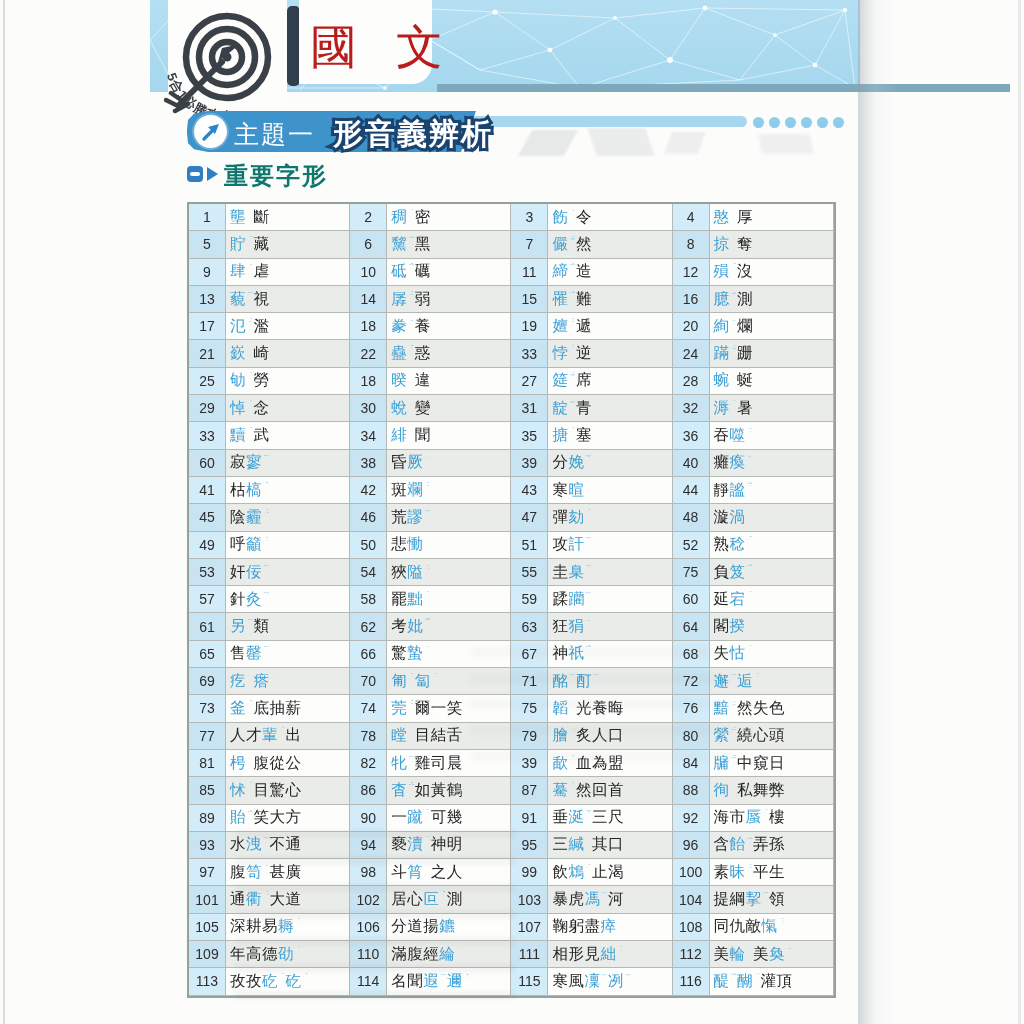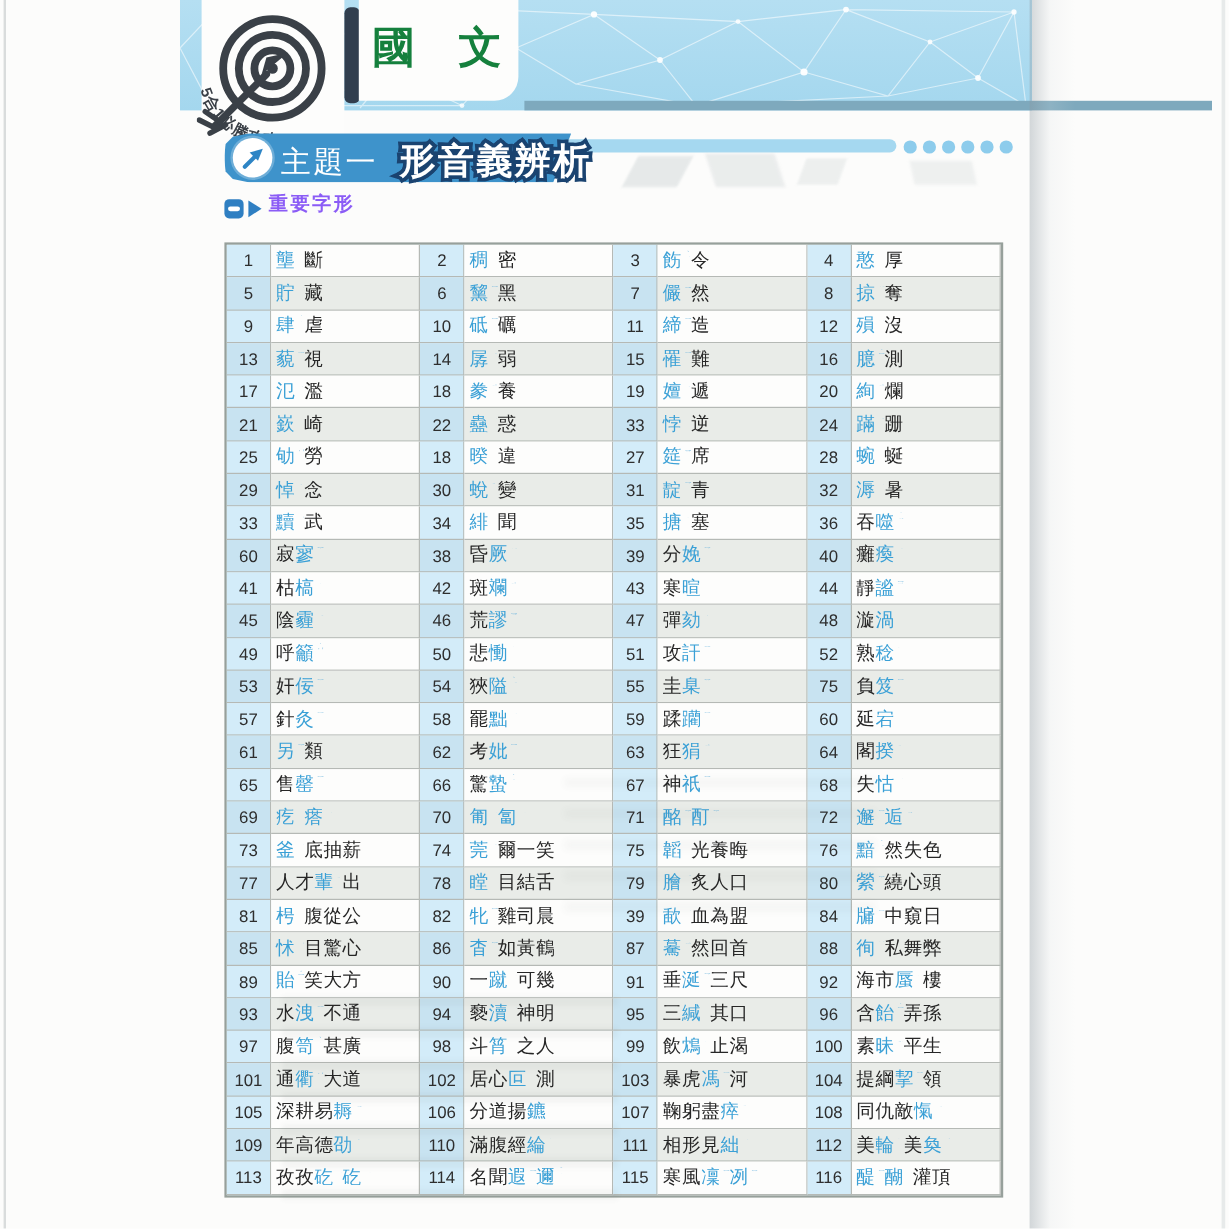--- a/index.html
+++ b/index.html
@@ -12,22 +12,22 @@
 
   
   .band{position:absolute;left:150px;top:0;width:710px;height:92px;
         background:linear-gradient(180deg,#b5dff2,#a4d7ee);}
   .band svg{position:absolute;left:0;top:0;}
   .band-strip{position:absolute;left:287px;top:84px;width:573px;height:8px;background:#7ea9bd;}
   .logo-panel{position:absolute;left:168px;top:0;width:119px;height:112px;background:#fdfdfc;}
   .navy-bar{position:absolute;left:287px;top:6px;width:13px;height:80px;border-radius:5px;background:#313e4e;}
   .title-tab{position:absolute;left:299px;top:0;width:133px;height:84px;background:#fdfdfc;
              border-bottom-right-radius:20px;}
-  .page-title{position:absolute;left:310px;top:16px;font-size:36px;font-weight:bold;
-              color:#15803d;letter-spacing:13px;white-space:nowrap;}
+  .page-title{position:absolute;left:310px;top:16px;font-size:47px;font-weight:normal;
+              color:#b91c1c;letter-spacing:13px;white-space:nowrap;}
   .dart{position:absolute;left:164px;top:0px;}
 
   
   .topic-pill{position:absolute;left:187px;top:111px;width:289px;height:41px;background:#3e93cb;
       clip-path:polygon(21px 0,100% 0,calc(100% - 15px) 100%,21px 100%,7px 93%,1px 78%,0 55%,0 45%,1px 22%,7px 7%);}
   .topic-circle{position:absolute;left:194px;top:115px;width:33px;height:33px;border-radius:50%;
       background:#ffffff;box-shadow:0 0 0 2px rgba(255,255,255,.25);}
   .topic-circle svg{position:absolute;left:0;top:0;}
   .topic-label{position:absolute;left:234px;top:118px;font-size:25px;font-weight:normal;color:#ffffff;letter-spacing:2px;}
   .topic-title{position:absolute;left:333px;top:114px;font-size:30px;font-weight:bold;letter-spacing:2px;white-space:nowrap;}
@@ -37,21 +37,21 @@
   .topic-thinbar{position:absolute;left:473px;top:116px;width:274px;height:11px;background:#a5d8f0;
       border-radius:0 6px 6px 0;}
   .dots{position:absolute;left:753px;top:117px;display:flex;gap:5px;}
   .dots .dot{width:11px;height:11px;border-radius:50%;background:#8dccec;}
 
   
   .sec-icon-sq{position:absolute;left:187px;top:166px;width:16px;height:16px;border-radius:4px;background:#2f7fc2;}
   .sec-icon-sq::after{content:"";position:absolute;left:3px;top:6px;width:10px;height:4px;border-radius:2px;background:#ffffff;}
   .sec-icon-tri{position:absolute;left:207px;top:167px;width:0;height:0;
       border-left:11px solid #2f7fc2;border-top:7px solid transparent;border-bottom:7px solid transparent;}
-  .sec-title{position:absolute;left:224px;top:160px;font-size:16px;font-weight:bold;color:#8b5cf6;letter-spacing:2px;}
+  .sec-title{position:absolute;left:224px;top:160px;font-size:24px;font-weight:bold;color:#0f766e;letter-spacing:2px;}
 
   
   .tbl{position:absolute;left:187px;top:202px;width:649px;border:2px solid #97a09b;box-sizing:border-box;
        display:grid;grid-template-columns:repeat(4, 37px 124.2px);grid-auto-rows:27.3px;
        font-family:"Liberation Serif",serif;}
   .tbl .num{display:flex;align-items:center;justify-content:center;font-family:"Liberation Sans",sans-serif;
        font-size:14px;color:#2e2e2e;background:#d3ecf9;border-right:1px solid #b5b9b5;border-bottom:1px solid #b5b9b5;}
   .tbl .num.a{background:#c8e3f1;}
   .tbl .cell{display:flex;align-items:center;padding-left:4px;font-size:15.5px;color:#262626;
        letter-spacing:.5px;background:#fdfdfc;border-right:1px solid #b5b9b5;border-bottom:1px solid #b5b9b5;

